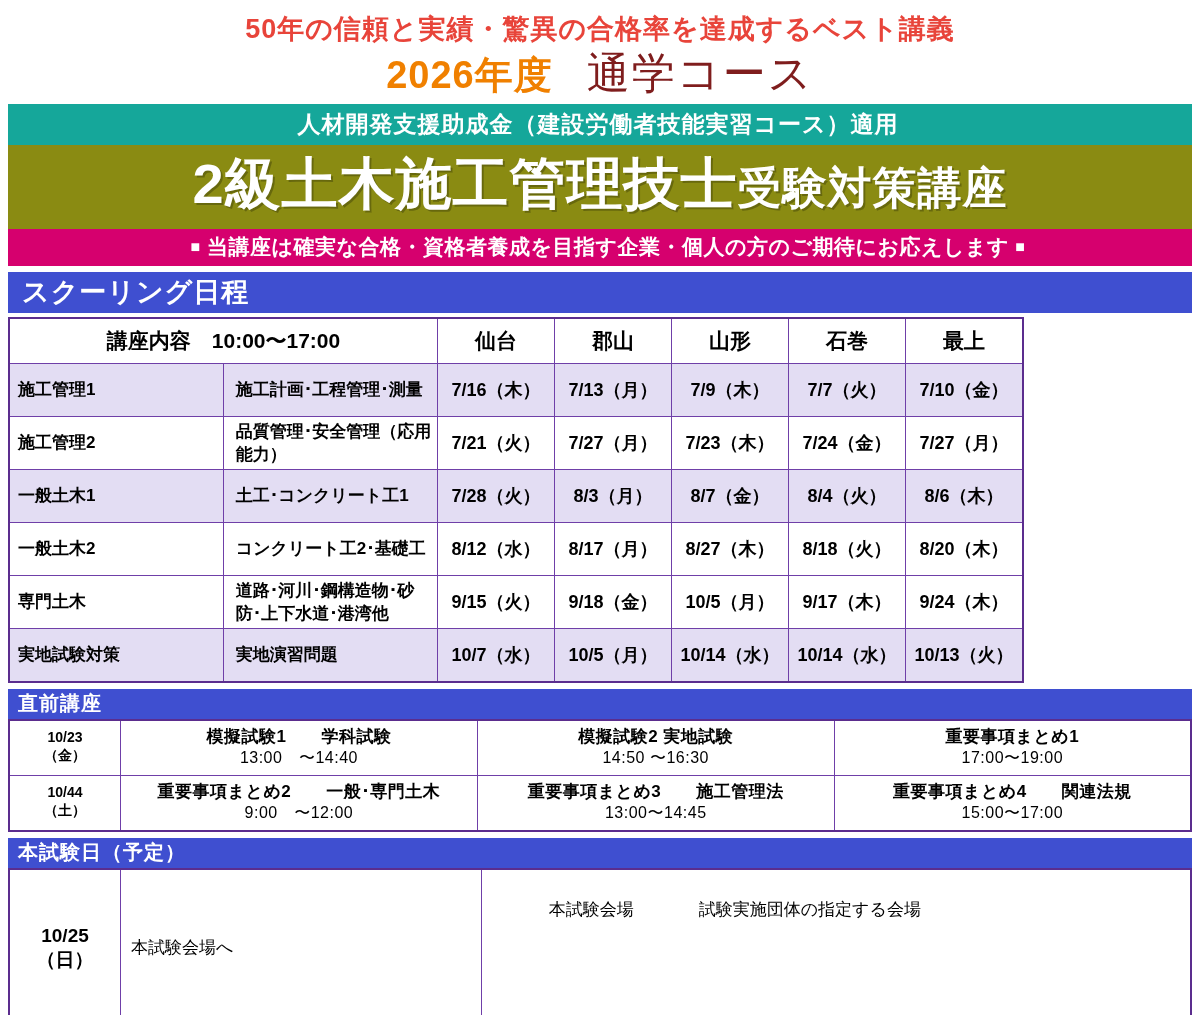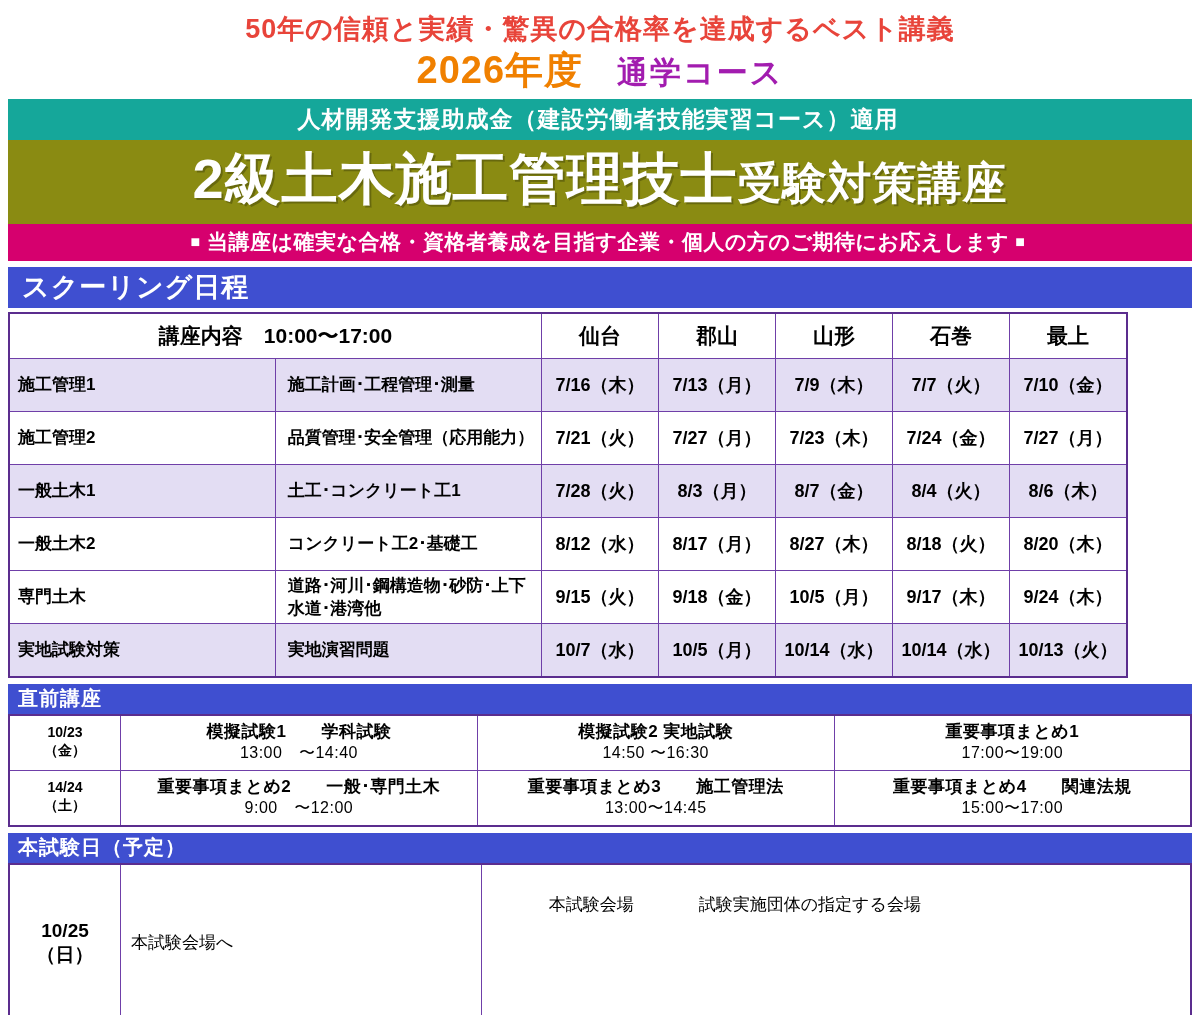--- a/index.html
+++ b/index.html
@@ -35,23 +35,23 @@
     margin-top: 6px;
     line-height: 1.05;
   }
   .subhead .year {
     font-size: 38px;
     font-weight: bold;
     color: #f08000;
     letter-spacing: 1px;
   }
   .subhead .course {
-    font-size: 31px;
-    font-weight: bold;
-    color: #a21caf;
+    font-size: 43px;
+    font-weight: normal;
+    color: #7f1d1d;
     letter-spacing: 2px;
     margin-left: 34px;
   }
 
   
   .teal-bar {
     margin: 8px 8px 0 8px;
     background: #15a79a;
     color: #ffffff;
     text-align: center;
@@ -116,21 +116,21 @@
     padding: 1px 0 2px 10px;
   }
 
   
   table {
     border-collapse: collapse;
     table-layout: fixed;
   }
   .schedule {
     margin: 4px 8px 0 8px;
-    width: 1120px;
+    width: 1016px;
     border: 2px solid #5b2d8e;
   }
   .schedule td, .schedule th {
     border: 1px solid #6f3fa8;
     font-size: 18px;
     font-weight: bold;
     text-align: center;
     color: #000;
     padding: 0;
     height: 52px;
@@ -323,21 +323,21 @@
           <div class="slot-title">模擬試験2 実地試験</div>
           <div class="slot-time">14:50 〜16:30</div>
         </td>
         <td>
           <div class="slot-title">重要事項まとめ1</div>
           <div class="slot-time">17:00〜19:00</div>
         </td>
       </tr>
       <tr>
         <td class="daycell">
-          <div>14/24</div>
+          <div>10/44</div>
           <div>（土）</div>
         </td>
         <td>
           <div class="slot-title">重要事項まとめ2　　一般･専門土木</div>
           <div class="slot-time">9:00　〜12:00</div>
         </td>
         <td>
           <div class="slot-title">重要事項まとめ3　　施工管理法</div>
           <div class="slot-time">13:00〜14:45</div>
         </td>

